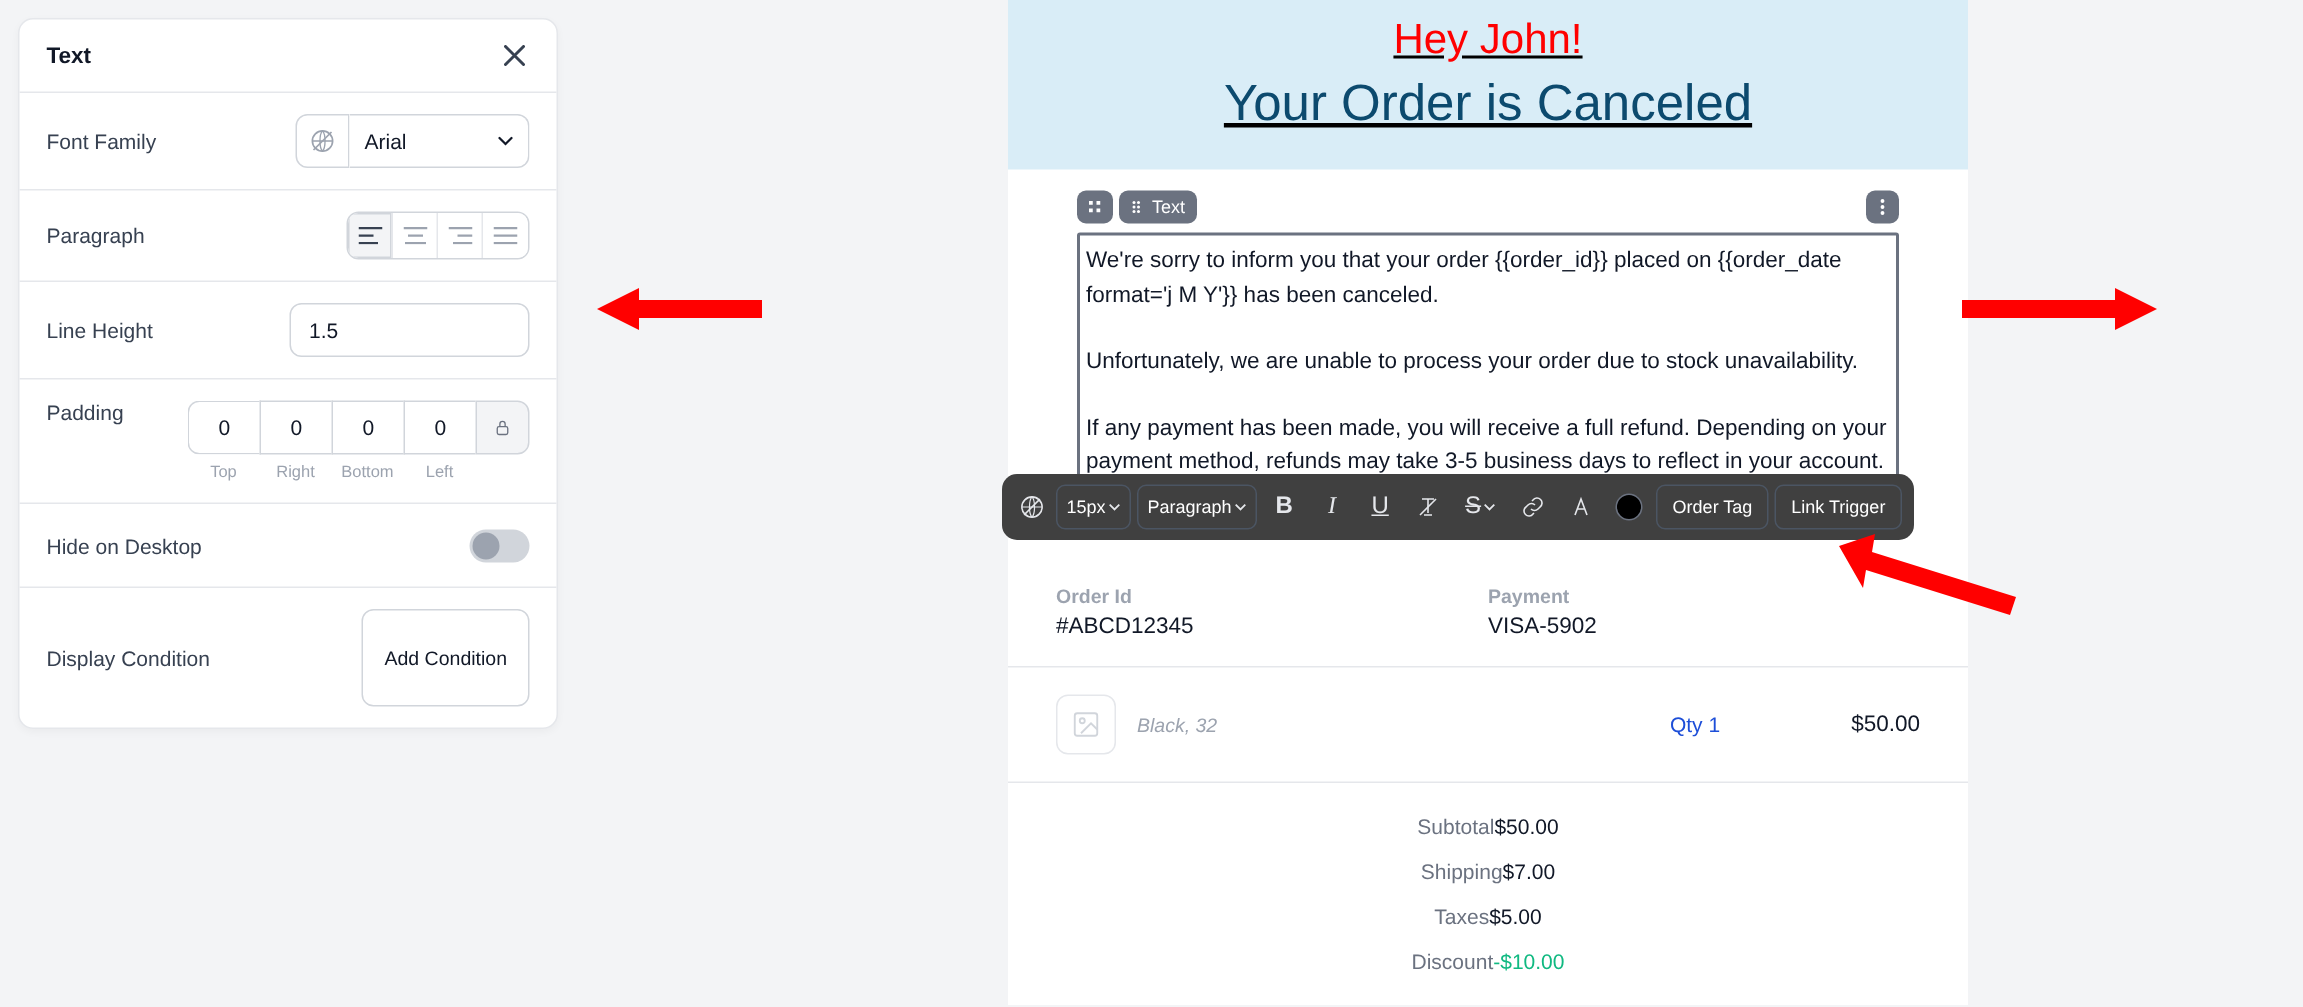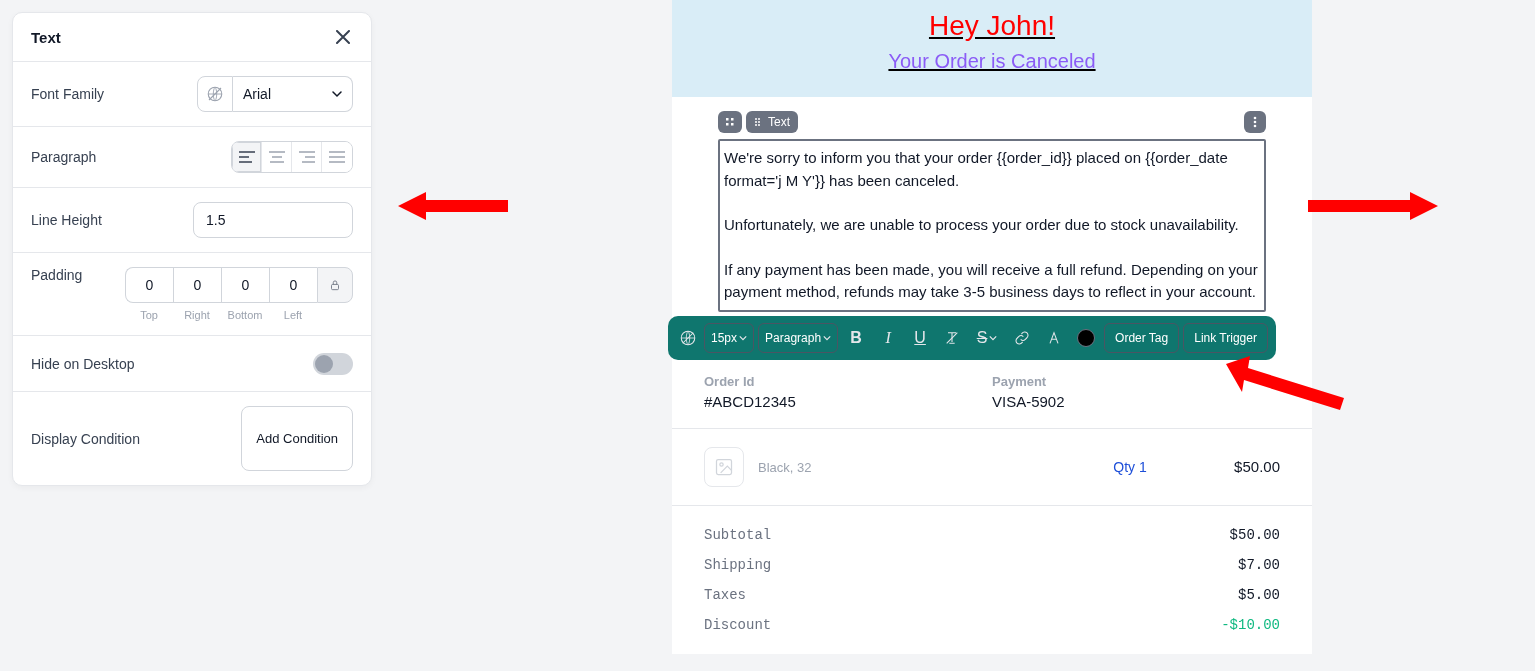--- a/index.html
+++ b/index.html
@@ -151,21 +151,21 @@
     width: 640px;
     background:#fff;
   }
   .email-hero {
     background:#d9edf7;
     text-align:center;
     padding: 10px 20px 24px;
     text-decoration: underline;
   }
   .hero-greeting { color:#ff0000; font-size:28px; font-weight:400; }
-  .hero-sub { color:#8b5cf6; font-size:20px; margin-top:8px;}
+  .hero-sub { color:#0c4a6e; font-size:34px; margin-top:8px;}
   .email-body { padding: 14px 0 0; }
 
   
   .block-header {
     display:flex; align-items:center; justify-content:space-between;
     padding: 0 0 6px;
     margin: 0 46px;
   }
   .block-header-left { display:flex; align-items:center; gap:4px;}
   .badge-grip, .badge-text, .badge-dots {
@@ -187,21 +187,21 @@
     color:#111827;
   }
   .text-block p { margin-bottom: 22px; }
   .text-block p:last-child { margin-bottom:0;}
 
   
   .rte-bar {
     position:absolute;
     left: 668px;
     top: 316px;
-    background:#0f766e;
+    background:#404040;
     border-radius:10px;
     height:44px;
     display:flex; align-items:center;
     padding:0 8px;
     gap:4px;
     color:#fff;
     z-index:20;
   }
   .rte-group {
     display:flex; align-items:center; gap:2px;
@@ -249,30 +249,29 @@
     padding:18px 32px;
     border-bottom:1px solid #e5e7eb;
   }
   .prod-img {
     width:40px; height:40px; border:1px solid #e5e7eb; border-radius:8px;
     display:flex; align-items:center; justify-content:center; color:#d1d5db;
     margin-right:14px;
   }
   .prod-info { flex:1;}
   .prod-title { font-weight:700; font-size:15px; color:#111827;}
-  .prod-variant { font-size:13px; color:#9ca3af; margin-top:2px;}
+  .prod-variant { font-size:13px; color:#9ca3af; margin-top:2px;font-style:italic;}
   .prod-qty { font-size:14px; color:#1d4ed8; width:100px; text-align:center;}
   .prod-price { font-size:15px; color:#111827; width:100px; text-align:right;}
 
   .totals { padding: 14px 32px; }
   .totals .line {
-    display:flex; justify-content:space-between;
+    display:flex; justify-content:center;
     font-size:14px; color:#6b7280;
     padding:7px 0;
-    font-family:Liberation Mono, monospace;
   }
   .totals .amount { color:#111827;}
   .totals .discount { color:#10b981;}
 
   
   .arrow {
     position:absolute;
     z-index:30;
     pointer-events:none;
   }

